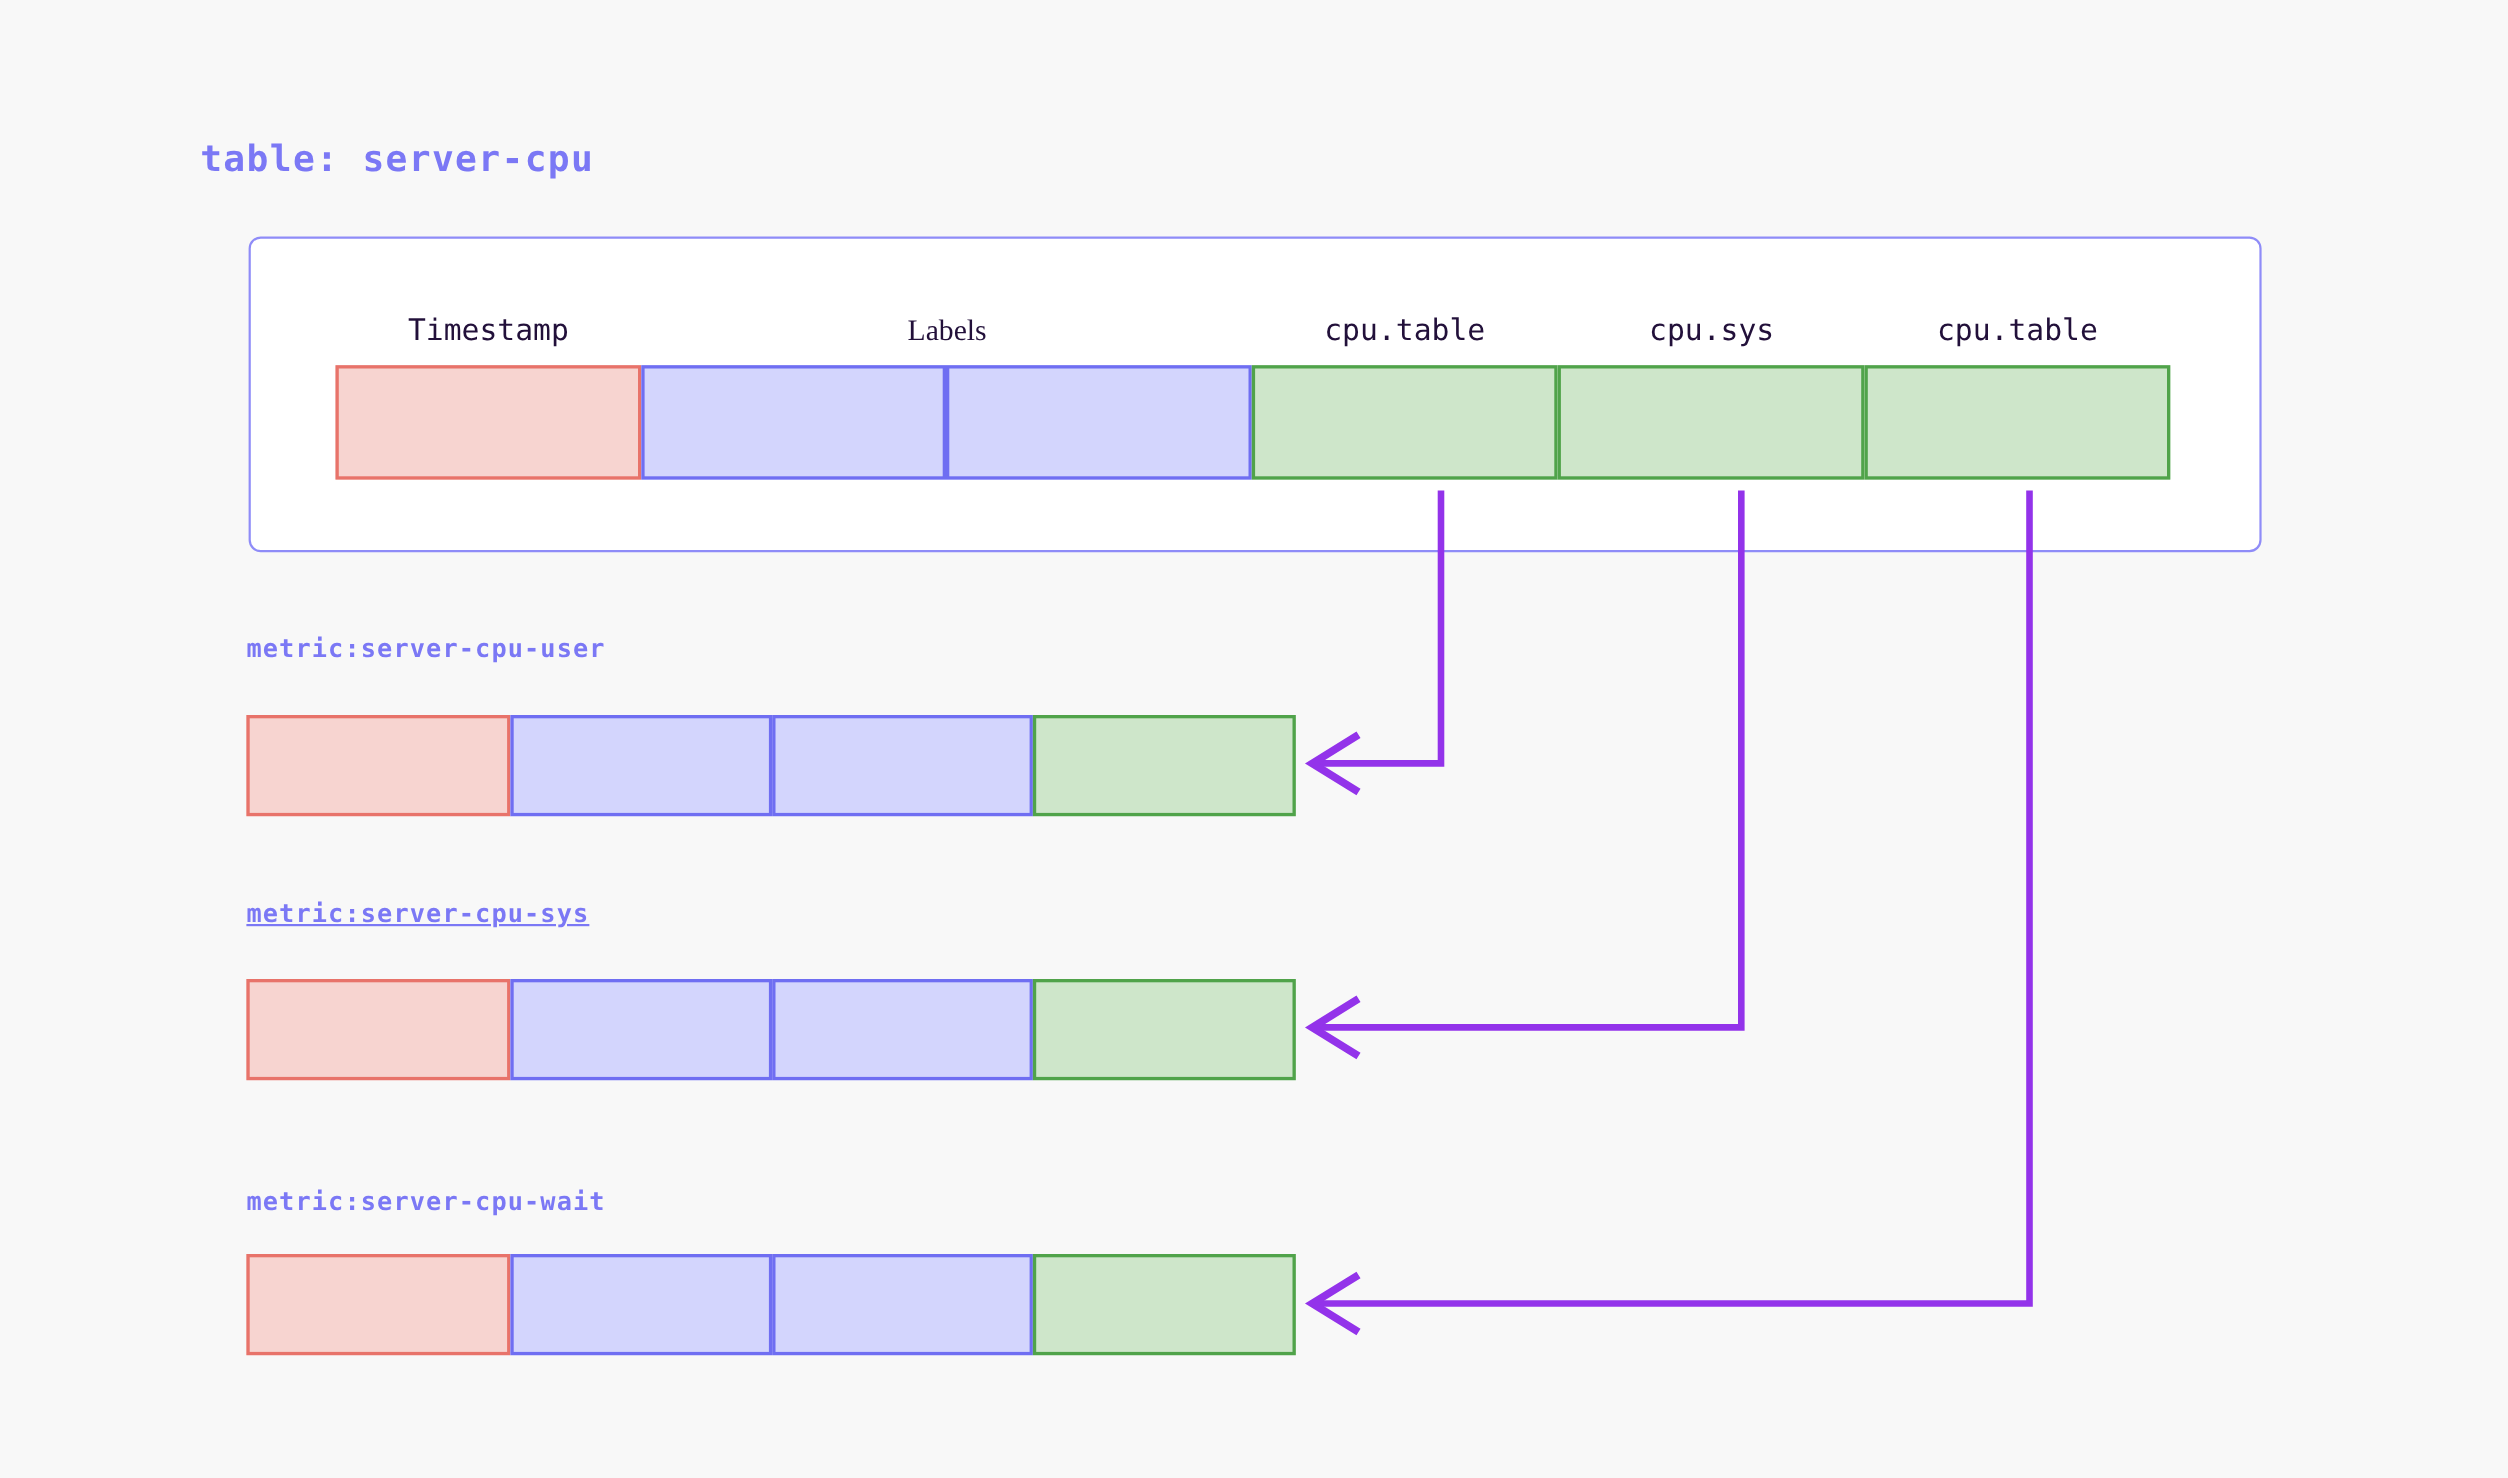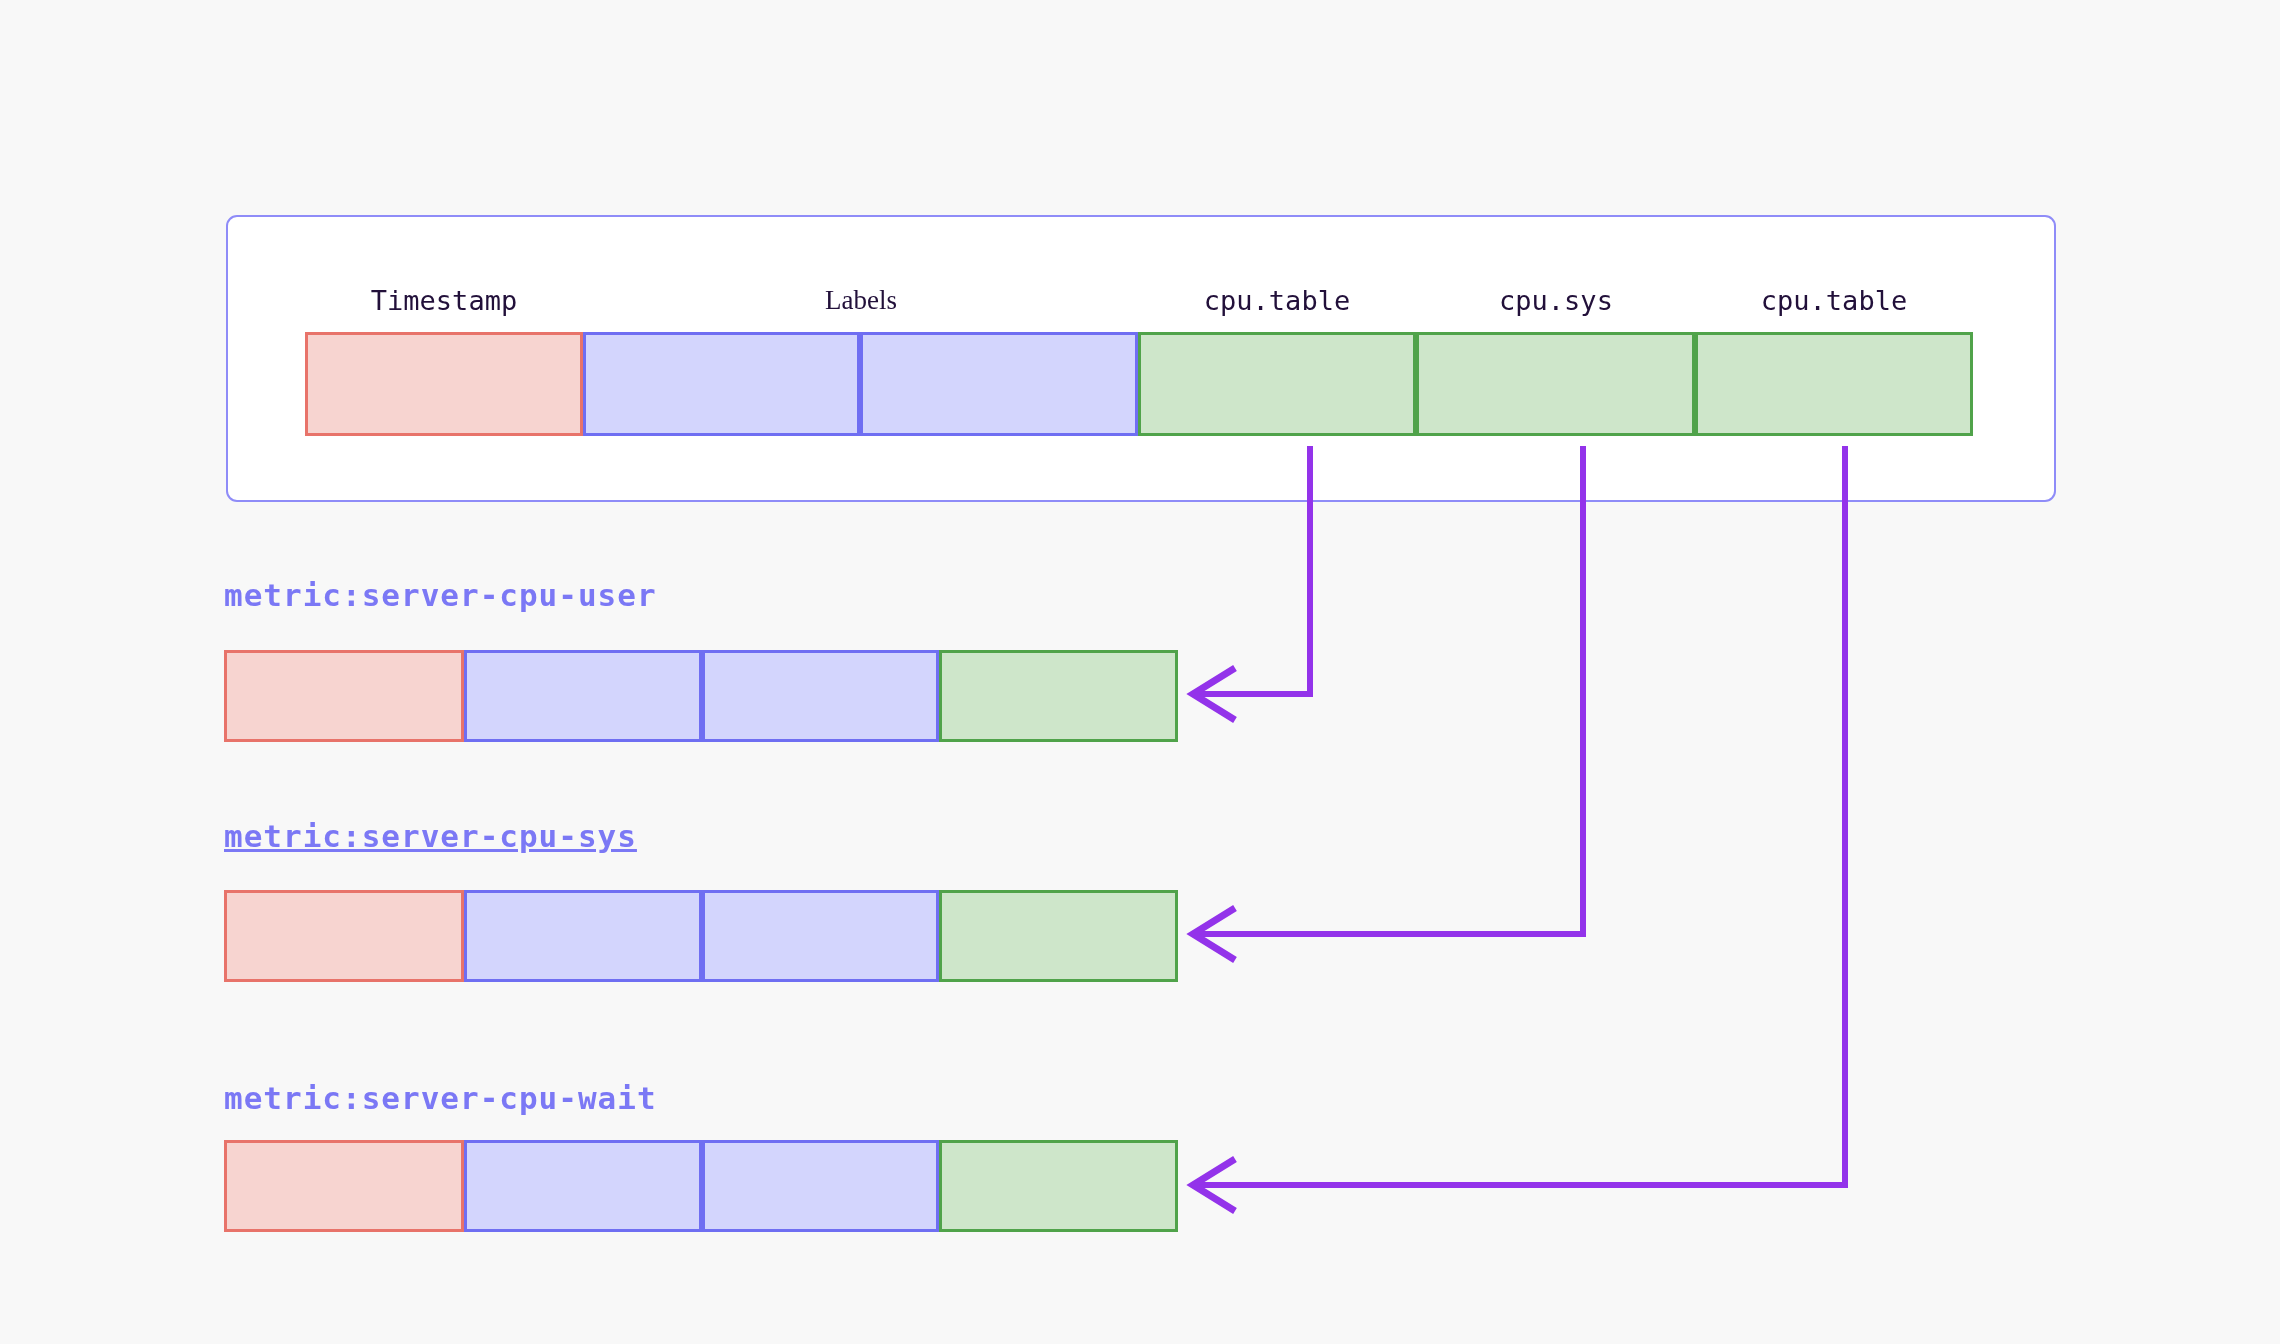--- a/index.html
+++ b/index.html
@@ -74,41 +74,42 @@
     border-color: #6f6ef2;
   }
   .cell.green {
     background: #cee6ca;
     border-color: #50a34a;
   }
 
   
   .metric-title {
     position: absolute;
-    font-size: 31px;
+    font-size: 23px;
     font-weight: bold;
     letter-spacing: 1px;
     color: #7b78f5;
     white-space: pre;
   }
 
   
   #arrows {
     position: absolute;
     left: 0; top: 0;
     width: 2280px;
     height: 1344px;
     pointer-events: none;
   }
 </style>
 </head>
 <body>
 
 <div id="stage">
 
+  <div class="table-title">table: server-cpu</div>
 
   <div class="table-panel"></div>
 
   <div id="header-host">
       <div class="col-header" style="left: 244px; width: 400px;">Timestamp</div>
       <div class="col-header" style="left: 661px; width: 400px; font-family: Liberation Serif, serif;">Labels</div>
       <div class="col-header" style="left: 1077px; width: 400px;">cpu.table</div>
       <div class="col-header" style="left: 1356px; width: 400px;">cpu.sys</div>
       <div class="col-header" style="left: 1634px; width: 400px;">cpu.table</div>
     </div>

